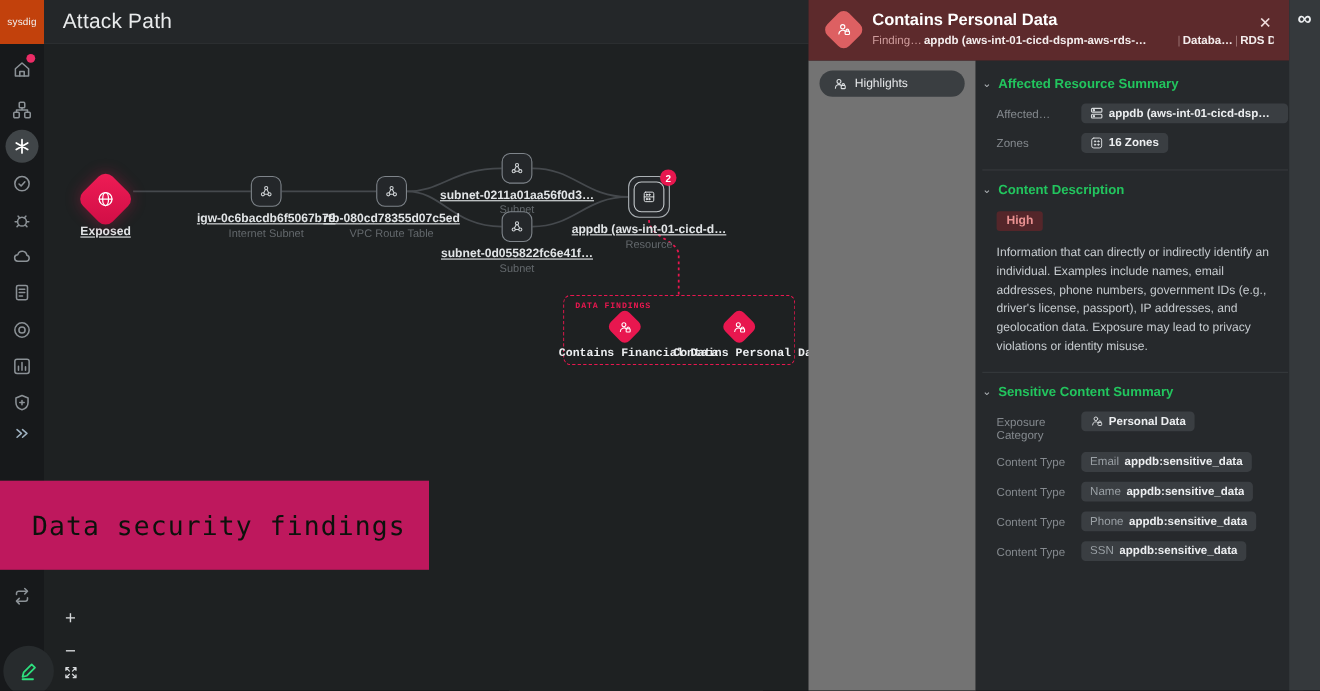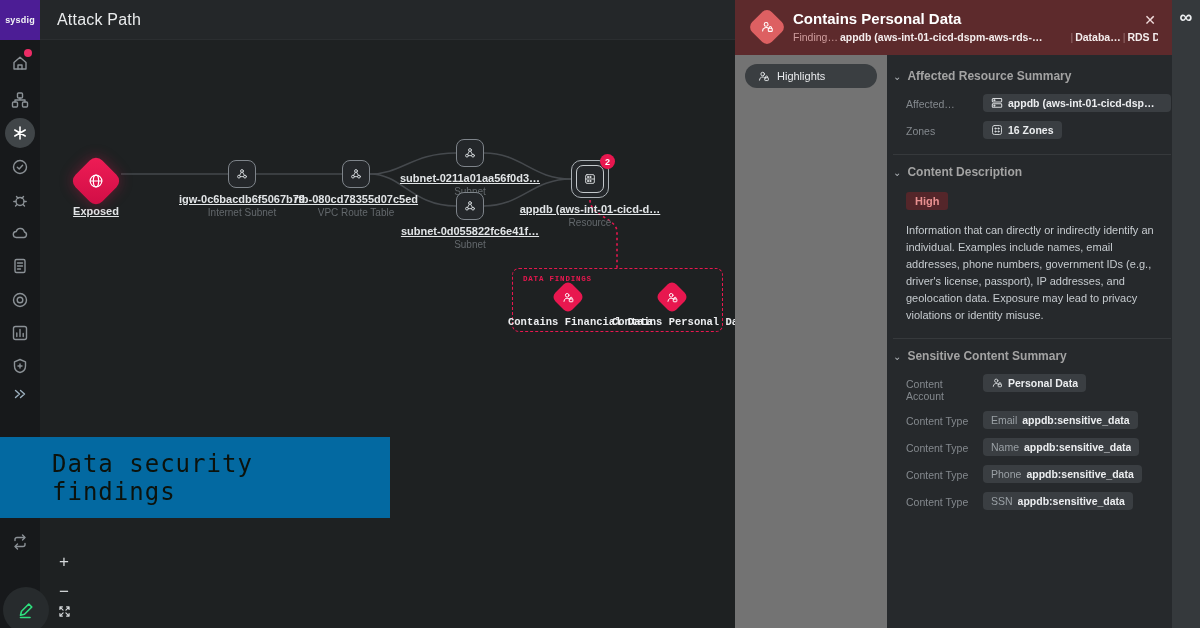--- a/index.html
+++ b/index.html
@@ -4,36 +4,36 @@
 <style>
   * { margin:0; padding:0; box-sizing:border-box; }
   html,body { background:#101213; }
   .stage {
     position:relative; width:1200px; height:628px; overflow:hidden;
     background:#1e2122; font-family:"Liberation Sans", sans-serif;
     -webkit-font-smoothing:antialiased;
   }
   
   .sidebar { position:absolute; left:0; top:0; width:40px; height:628px; background:#17191b; z-index:5; }
-  .logo-cell { position:absolute; left:0; top:0; width:40px; height:40px; background:#4c1d95;
-    display:flex; align-items:center; justify-content:center; color:#f2f4f5; font-size:9px; font-weight:bold; letter-spacing:.2px; }
+  .logo-cell { position:absolute; left:0; top:0; width:40px; height:40px; background:#c2410c;
+    display:flex; align-items:center; justify-content:center; color:#f2f4f5; font-size:9px; font-weight:normal; letter-spacing:.2px; }
   .nav-btn { position:absolute; left:0; width:40px; height:30px; display:flex; align-items:center; justify-content:center; cursor:pointer; }
   .nav-btn svg { stroke:#8b9196; fill:none; stroke-width:1.4; stroke-linecap:round; stroke-linejoin:round; }
   .nav-active-bg { position:absolute; left:5px; top:118px; width:30px; height:30px; border-radius:50%; background:#404548; }
   .nav-dot { position:absolute; left:24px; top:49px; width:8px; height:8px; border-radius:50%; background:#ec2c66; }
   .chev svg { stroke:#9db0bf; }
   .avatar { position:absolute; left:9px; top:563px; width:23px; height:23px; border-radius:50%; background:#f2c230;
     display:flex; align-items:center; justify-content:center; font-size:9px; font-weight:bold; color:#4a3a06; cursor:pointer; }
   .fab-pencil { position:absolute; left:3px; top:587px; width:46px; height:46px; border-radius:50%;
     background:#272b2d; display:flex; align-items:center; justify-content:center; z-index:6; cursor:pointer; }
   .fab-pencil svg { stroke:#2ee07e; fill:none; stroke-width:1.6; stroke-linecap:round; stroke-linejoin:round; }
   
   .topbar { position:absolute; left:40px; top:0; width:695px; height:40px; background:#242729;
     border-bottom:1px solid #2b2e30; display:flex; align-items:center; padding-left:17px; z-index:2; }
-  .page-title { color:#e9ebec; font-size:16px; font-weight:400; letter-spacing:.2px;text-align:right; }
+  .page-title { color:#e9ebec; font-size:19px; font-weight:400; letter-spacing:.2px;text-align:right; }
   .canvas { position:absolute; left:40px; top:40px; width:695px; height:588px; z-index:1; }
   .edges { position:absolute; left:0; top:0; z-index:1; pointer-events:none; }
   
   .gnode { position:absolute; width:180px; transform:translateX(-50%); text-align:center; z-index:2; cursor:pointer; }
   .gicon { width:28px; height:28px; margin:0 auto; border:1.5px solid #7e848a; border-radius:8px;
     background:#24272a; display:flex; align-items:center; justify-content:center; }
   .gicon svg { stroke:#cfd3d6; fill:none; stroke-width:1.3; stroke-linecap:round; stroke-linejoin:round; }
   .glabel { margin-top:5px; color:#e2e5e7; font-size:11px; font-weight:bold; white-space:nowrap;text-decoration:underline; }
   .gtype { margin-top:2px; color:#63686c; font-size:10px; }
   .diamond { width:38px; height:38px; margin:0 auto; border-radius:9px; transform:rotate(45deg);
@@ -52,22 +52,22 @@
   .findings-title { position:absolute; left:10px; top:6px; color:#e8174f; font-size:7.5px; font-weight:bold; letter-spacing:.8px; }
   .fitem { position:absolute; top:16px; width:120px; text-align:center; transform:translateX(-50%); cursor:pointer; }
   .fdiamond { width:24px; height:24px; margin:0 auto; border-radius:6px; transform:rotate(45deg);
     background:#e8174f; display:flex; align-items:center; justify-content:center; }
   .fdiamond svg { transform:rotate(-45deg); stroke:#fff; fill:none; stroke-width:1.2; stroke-linecap:round; stroke-linejoin:round; }
   .flabel { margin-top:7px; color:#eceef0; font-size:10.5px; font-weight:bold; white-space:nowrap; }
   
   .zctl { position:absolute; left:14px; color:#d6d9db; font-size:17px; text-align:center; width:20px; cursor:pointer; z-index:3; }
   .zexpand svg { stroke:#d6d9db; fill:none; stroke-width:1.4; stroke-linecap:round; }
   
-  .banner { position:absolute; left:0; top:437px; width:390px; height:81px; background:#0369a1; z-index:30;
-    display:flex; align-items:center; padding-left:52px; }
+  .banner { position:absolute; left:0; top:437px; width:390px; height:81px; background:#be185d; z-index:30;
+    display:flex; align-items:center; padding-left:29px; }
   .banner span { font-family:"DejaVu Sans Mono", monospace; font-size:24px; font-weight:500; color:#0c120c; letter-spacing:1px; }
   
   .panel { position:absolute; left:735px; top:0; width:437px; height:628px; z-index:10; }
   .panel-header { position:relative; height:55px; background:#5d2a2c; padding:10px 14px 0 58px; }
   .hdr-diamond { position:absolute; left:18px; top:13px; width:28px; height:28px; border-radius:7px; transform:rotate(45deg);
     background:#dd6062; display:flex; align-items:center; justify-content:center; }
   .hdr-diamond svg { transform:rotate(-45deg); stroke:#fff; fill:none; stroke-width:1.2; stroke-linecap:round; stroke-linejoin:round; }
   .hdr-title { color:#fff; font-size:15px; font-weight:bold; }
   .hdr-sub { margin-top:4px; display:flex; align-items:center; gap:2px; font-size:10.5px; white-space:nowrap; overflow:hidden; }
   .hdr-finding { color:#cf9d9d; }
@@ -80,21 +80,21 @@
   .panel-left { width:160px; background:#737373; padding:9px 10px; }
   .hl-pill { display:flex; align-items:center; gap:7px; width:132px; height:24px; border-radius:12px;
     background:#3a3e41; padding:0 12px; cursor:pointer; }
   .hl-pill svg { stroke:#dfe2e4; fill:none; stroke-width:1.2; stroke-linecap:round; stroke-linejoin:round; }
   .hl-pill span { color:#e8eaec; font-size:11px; }
   .panel-main { flex:1; background:#26292c; padding:4px 14px 0 6px; }
   .psec { padding:10px 0 6px 0; }
   .psec + .psec { border-top:1px solid #36393c; }
   .psec-head { display:flex; align-items:center; gap:6px; margin-bottom:11px; cursor:pointer; }
   .psec-chev { color:#aeb3b7; font-size:10px; }
-  .psec-title { color:#a3a3a3; font-size:12px; font-weight:bold; }
+  .psec-title { color:#22c55e; font-size:12px; font-weight:bold; }
   .prow { display:flex; align-items:flex-start; margin:0 0 9px 13px; }
   .plabel { flex:0 0 77px; color:#84898e; font-size:10.5px; padding-top:4px; }
   .chip { display:inline-flex; align-items:center; gap:5px; background:#3a3e42; border-radius:4px;
     padding:3px 8px; font-size:10.5px; white-space:nowrap; max-width:188px; overflow:hidden; }
   .chip svg { stroke:#d7dadc; fill:none; stroke-width:1.2; stroke-linecap:round; stroke-linejoin:round; flex:none; }
   .chip .ckey { color:#9aa0a5; }
   .chip .cval { color:#eceef0; font-weight:bold; overflow:hidden; text-overflow:ellipsis; }
   .chipcol { display:flex; flex-direction:column; gap:6px; align-items:flex-start; }
   .sev-badge { display:inline-block; margin:2px 0 10px 13px; background:#54262a; color:#ea9191;
     font-size:11px; font-weight:bold; border-radius:3px; padding:3px 9px; }
@@ -436,21 +436,21 @@
           <p class="pdesc">Information that can directly or indirectly identify an individual. Examples include names, email addresses, phone numbers, government IDs (e.g., driver's license, passport), IP addresses, and geolocation data. Exposure may lead to privacy violations or identity misuse.</p>
         </div>
 
         <div class="psec">
           <div class="psec-head">
             <span class="psec-chev">⌄</span>
             <span class="psec-title">Sensitive Content Summary</span>
           </div>
 
           <div class="prow">
-            <div class="plabel">Content Account</div>
+            <div class="plabel">Exposure Category</div>
             <div class="chip">
               <svg width="12" height="12" viewBox="0 0 16 16">
                 <circle cx="7" cy="5" r="2.2"></circle>
                   <path d="M3 12.5a4 4 0 0 1 7-2.6"></path>
                 <rect x="9.5" y="9.5" width="4.5" height="3.5" rx="0.8"></rect>
                   <path d="M10.5 9.5v-.8a1.3 1.3 0 0 1 2.6 0v.8"></path>
               </svg>
               <span class="cval">Personal Data</span>
             </div>
           </div>

